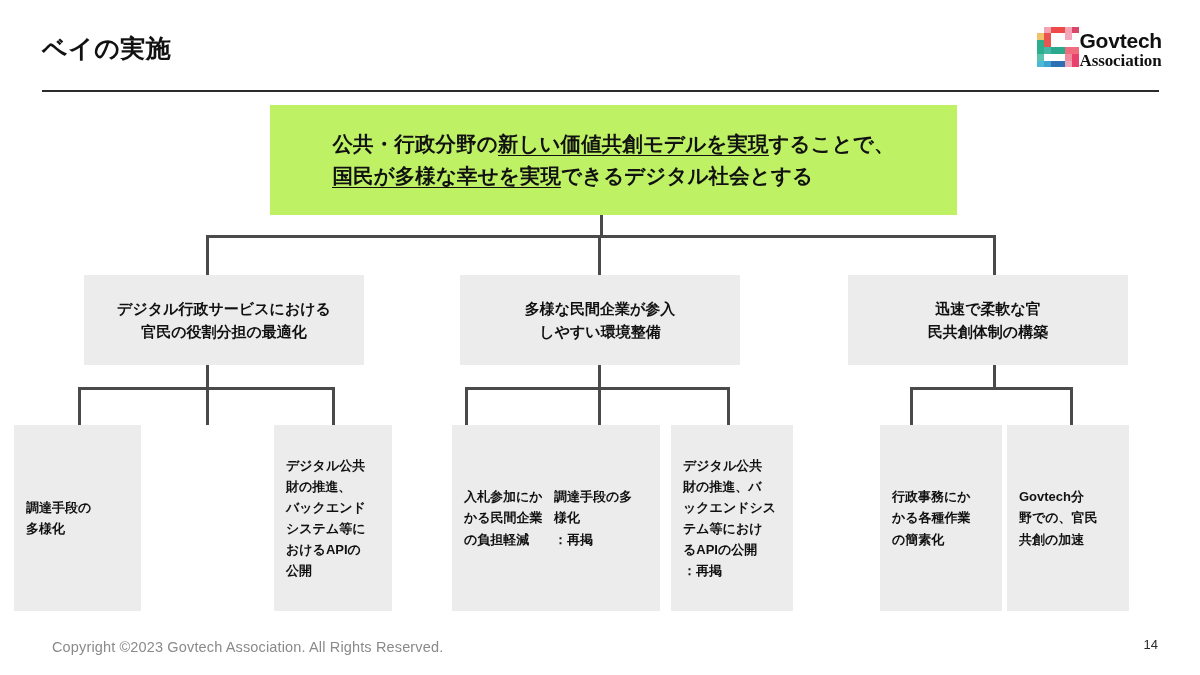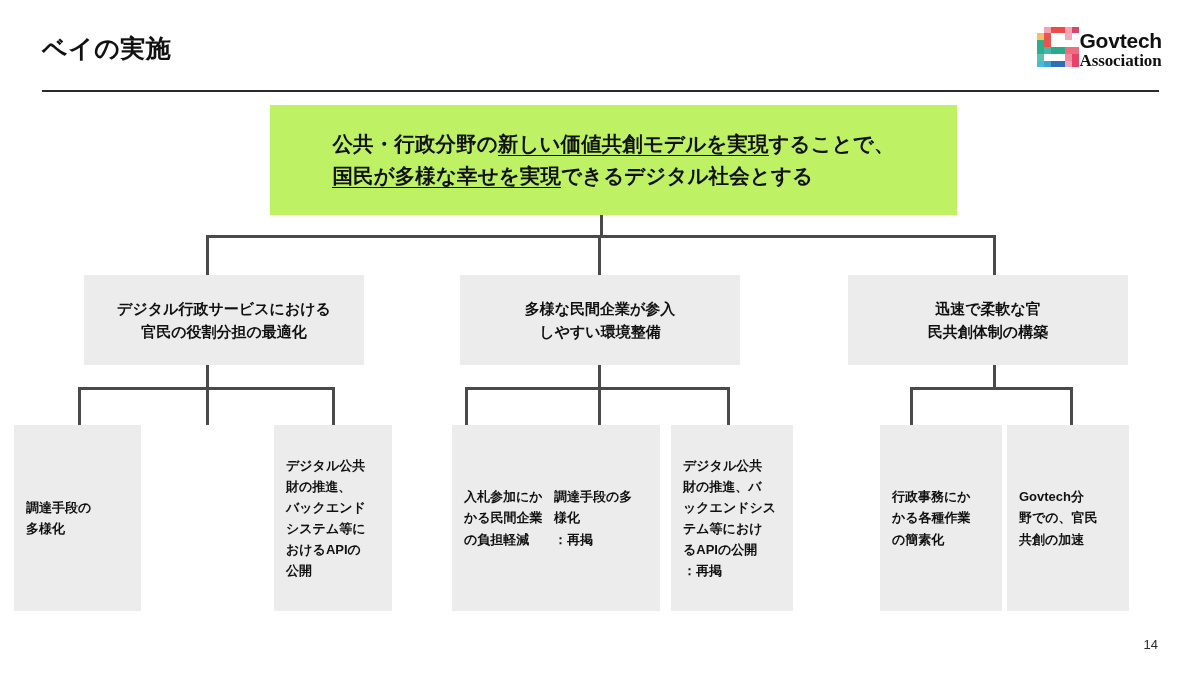--- a/index.html
+++ b/index.html
@@ -233,15 +233,16 @@
     <div class="txt">行政事務にか
 かる各種作業
 の簡素化</div>
   </div>
   <div class="box box-leaf" style="left:1007px;width:122px;">
     <div class="txt">Govtech分
 野での、官民
 共創の加速</div>
   </div>
 
+  <div class="footer-copy">Copyright ©2023 Govtech Association. All Rights Reserved.</div>
   <div class="footer-page">14</div>
 
 </div>
 
 </body></html>

